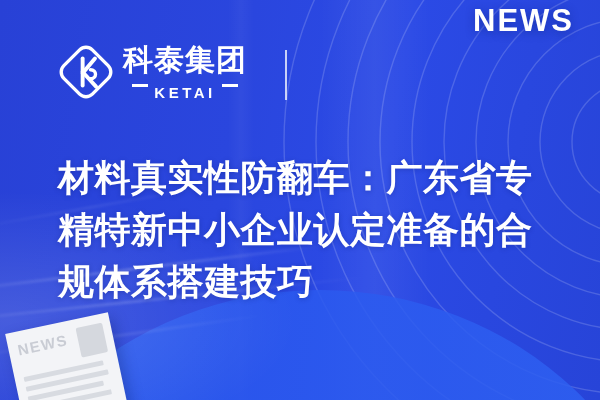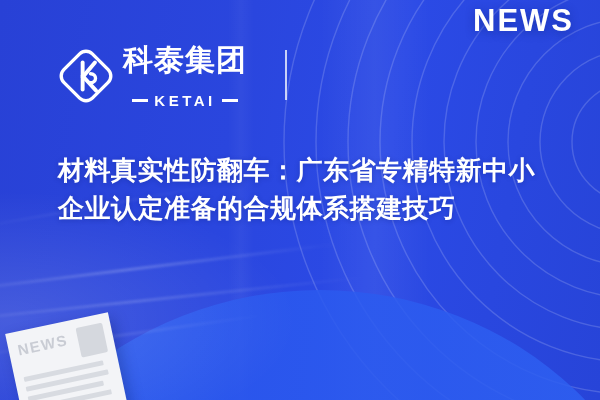--- a/index.html
+++ b/index.html
@@ -55,21 +55,21 @@
     position:absolute;left:58px;top:44px;
     display:flex;align-items:center;gap:9px;
   }
   .mark{width:56px;height:56px;}
   .wordmark{display:flex;flex-direction:column;align-items:center;}
   .wordmark .cn{
     color:#fff;font-size:30px;font-weight:bold;letter-spacing:1px;
     line-height:1.05;font-family:"DejaVu Sans",sans-serif;
   }
   .wordmark .en{
-    display:flex;align-items:center;gap:6px;margin-top:16px;
+    display:flex;align-items:flex-start;gap:6px;margin-top:8px;
   }
   .wordmark .en .dash{display:block;width:16px;height:3px;background:#fff;}
   .wordmark .en .txt{
     color:#fff;font-size:15px;font-weight:bold;letter-spacing:3.5px;
   }
   .divider{
     position:absolute;left:285px;top:50px;width:2px;height:50px;
     background:rgba(255,255,255,.75);
   }
   .tagline{position:absolute;left:303px;top:43px;}
@@ -77,21 +77,21 @@
     color:#ffffff;font-size:27px;line-height:1.18;letter-spacing:1px;
     font-family:"DejaVu Sans",sans-serif;
   }
   .tagline .t2{
     color:#eef2ff;font-size:17px;line-height:1.2;margin-top:2px;letter-spacing:.5px;
     font-family:"DejaVu Serif",serif;font-weight:bold;
   }
   
   .title{
     position:absolute;left:58px;top:152px;width:500px;
-    color:#ffffff;font-size:26px;font-weight:bold;line-height:1.45;
+    color:#ffffff;font-size:36px;font-weight:bold;line-height:1.45;
     letter-spacing:.5px;font-family:"DejaVu Sans",sans-serif;
     text-shadow:0 1px 5px rgba(10,26,110,.30);
   }
   
   .paper{
     position:absolute;left:14px;top:322px;width:105px;height:96px;
     transform:rotate(-12deg);
     background:#f3f4f7;
     box-shadow:4px 6px 14px rgba(8,20,90,.28);
     padding:9px 8px 0 9px;

